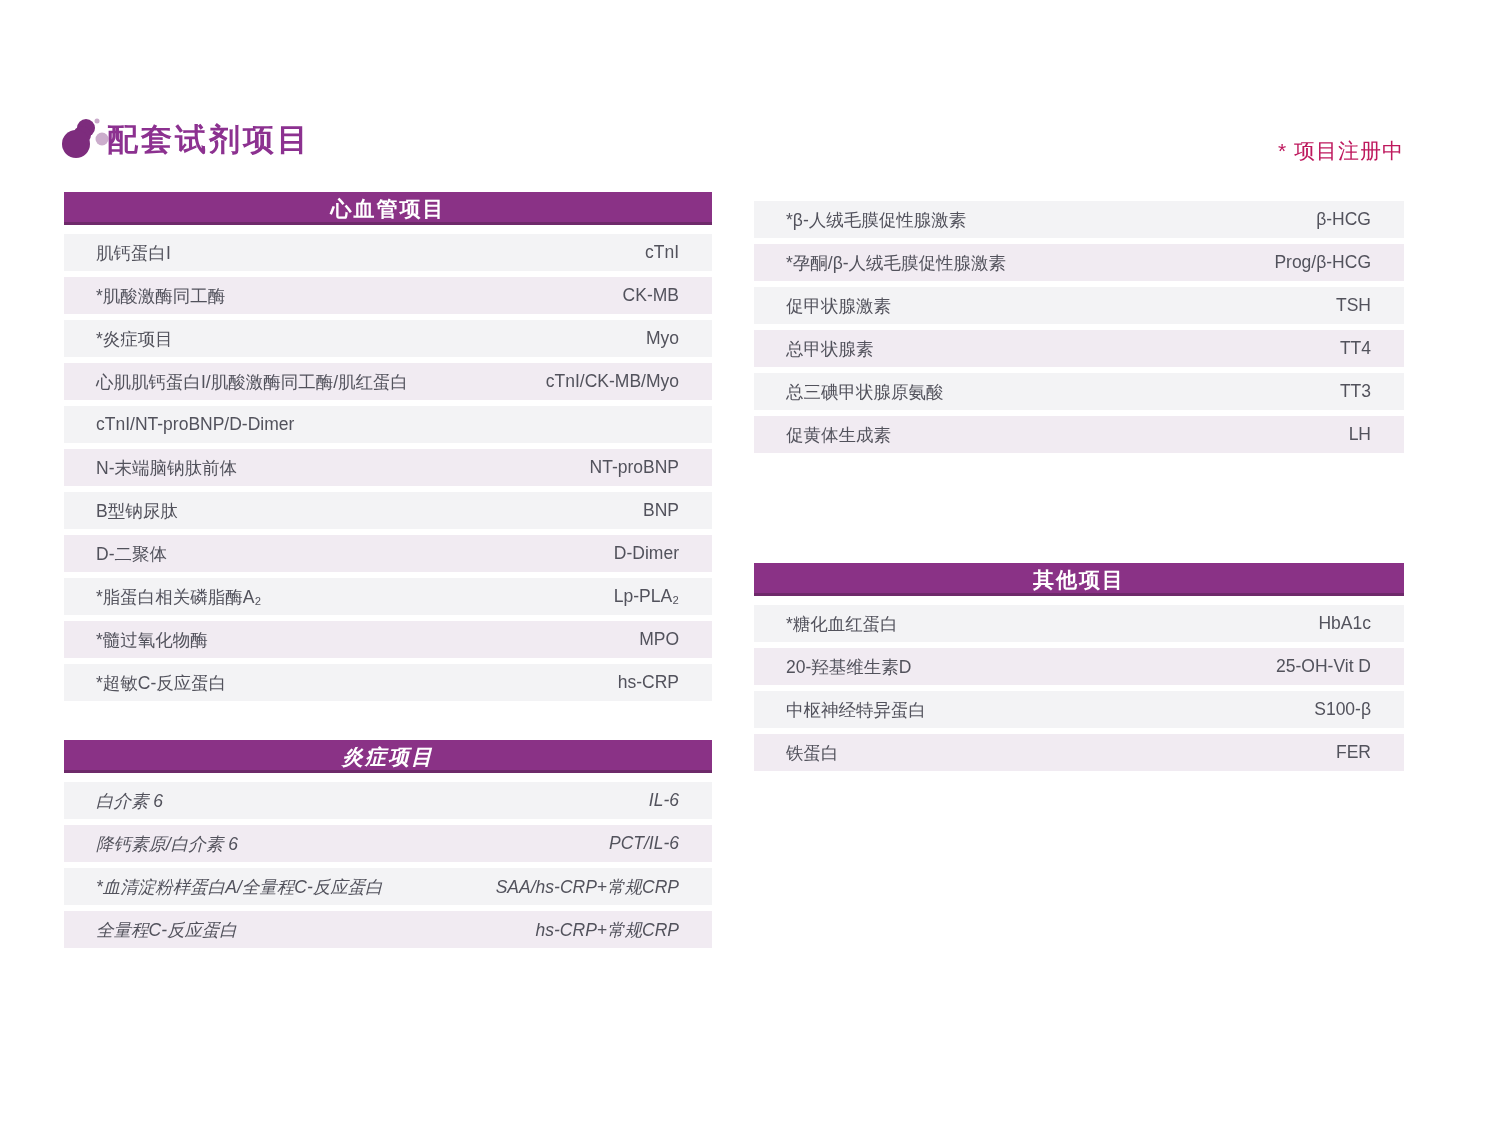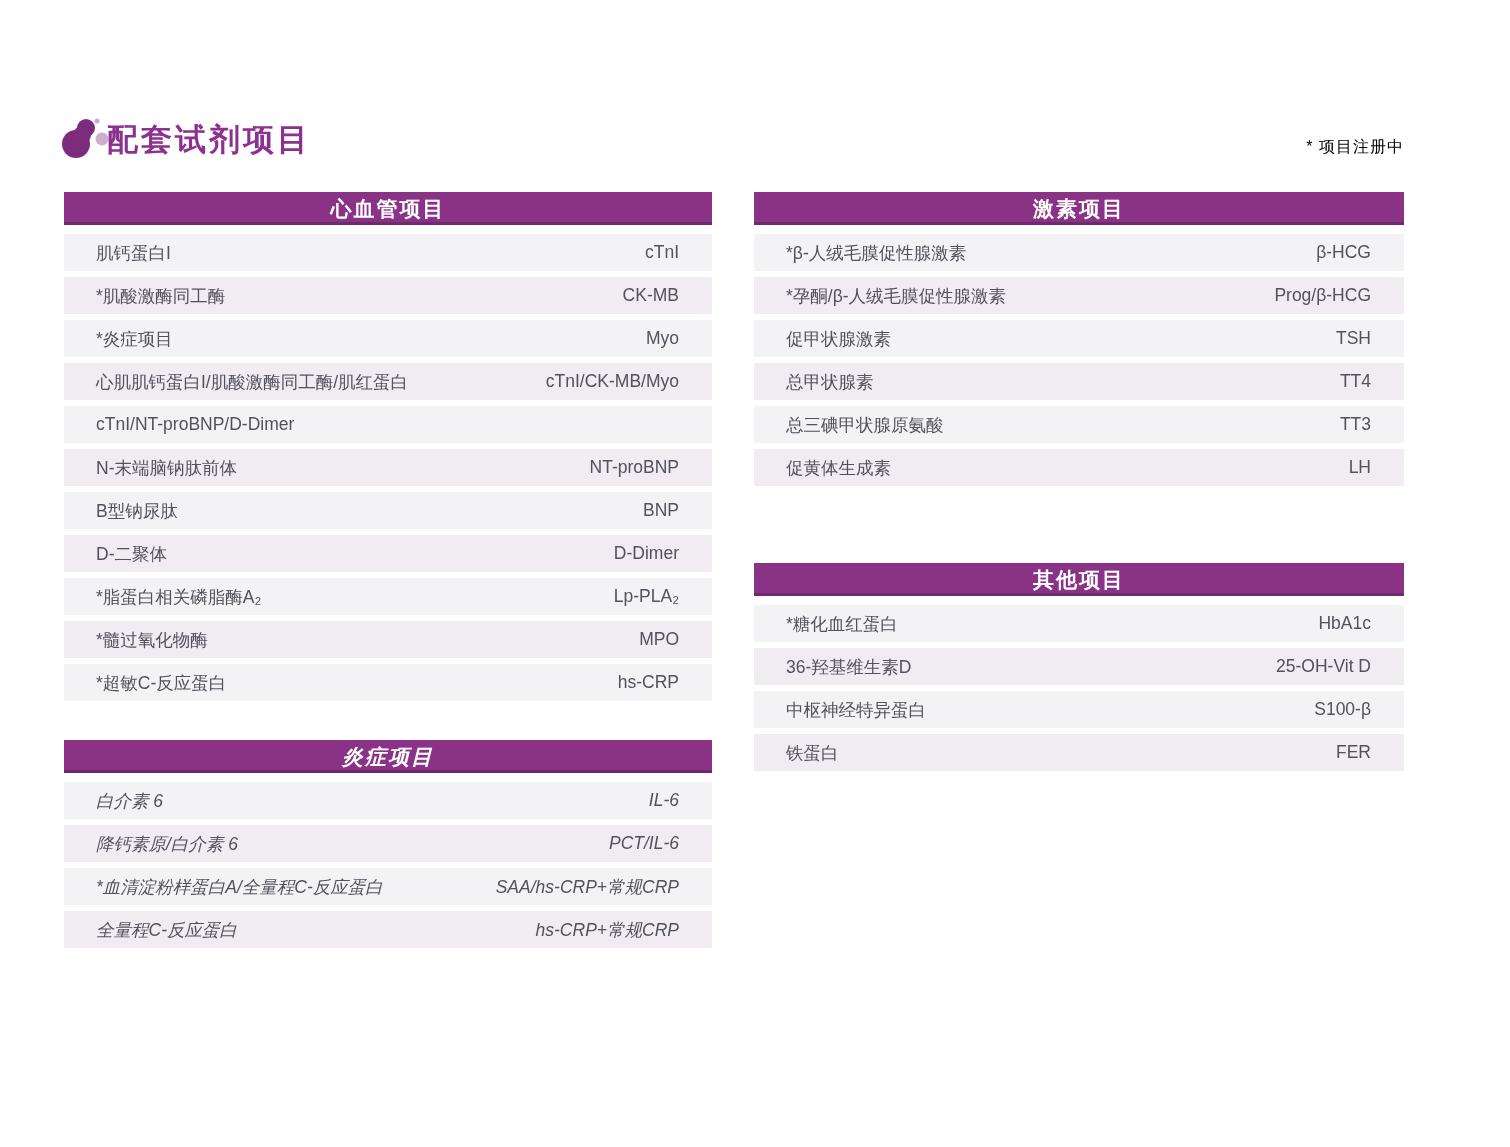--- a/index.html
+++ b/index.html
@@ -23,21 +23,21 @@
 
   
   .logo{position:absolute;left:56px;top:108px;width:56px;height:52px;display:block;}
   .title{
     position:absolute;left:107px;top:122px;
     font-size:31px;font-weight:bold;color:var(--purple-title);
     letter-spacing:3px;line-height:36px;white-space:nowrap;
   }
   .note{
     position:absolute;right:106px;top:137px;
-    font-size:16px;color:#000000;letter-spacing:1px;white-space:nowrap;
+    font-size:21px;color:#be185d;letter-spacing:1px;white-space:nowrap;
   }
 
   
   .tbl{position:absolute;}
   .tbl-cardio{left:64px;top:192px;width:648px;}
   .tbl-inflam{left:64px;top:740px;width:648px;font-style:italic;}
   .tbl-hormone{left:754px;top:192px;width:650px;}
   .tbl-other{left:754px;top:563px;width:650px;}
 
   .tbl-header{
@@ -145,21 +145,20 @@
           <span class="row-abbr">SAA/hs-CRP+常规CRP</span>
         </div>
         <div class="tbl-row">
           <span class="row-name">全量程C-反应蛋白</span>
           <span class="row-abbr">hs-CRP+常规CRP</span>
         </div>
       </div>
   </section>
 
   <section class="tbl tbl-hormone">
-    <div class="tbl-header">激素项目</div>
     <div class="tbl-body">
         <div class="tbl-row">
           <span class="row-name">*β-人绒毛膜促性腺激素</span>
           <span class="row-abbr">β-HCG</span>
         </div>
         <div class="tbl-row">
           <span class="row-name">*孕酮/β-人绒毛膜促性腺激素</span>
           <span class="row-abbr">Prog/β-HCG</span>
         </div>
         <div class="tbl-row">
@@ -182,21 +181,21 @@
   </section>
 
   <section class="tbl tbl-other">
     <div class="tbl-header">其他项目</div>
     <div class="tbl-body">
         <div class="tbl-row">
           <span class="row-name">*糖化血红蛋白</span>
           <span class="row-abbr">HbA1c</span>
         </div>
         <div class="tbl-row">
-          <span class="row-name">36-羟基维生素D</span>
+          <span class="row-name">20-羟基维生素D</span>
           <span class="row-abbr">25-OH-Vit D</span>
         </div>
         <div class="tbl-row">
           <span class="row-name">中枢神经特异蛋白</span>
           <span class="row-abbr">S100-β</span>
         </div>
         <div class="tbl-row">
           <span class="row-name">铁蛋白</span>
           <span class="row-abbr">FER</span>
         </div>

